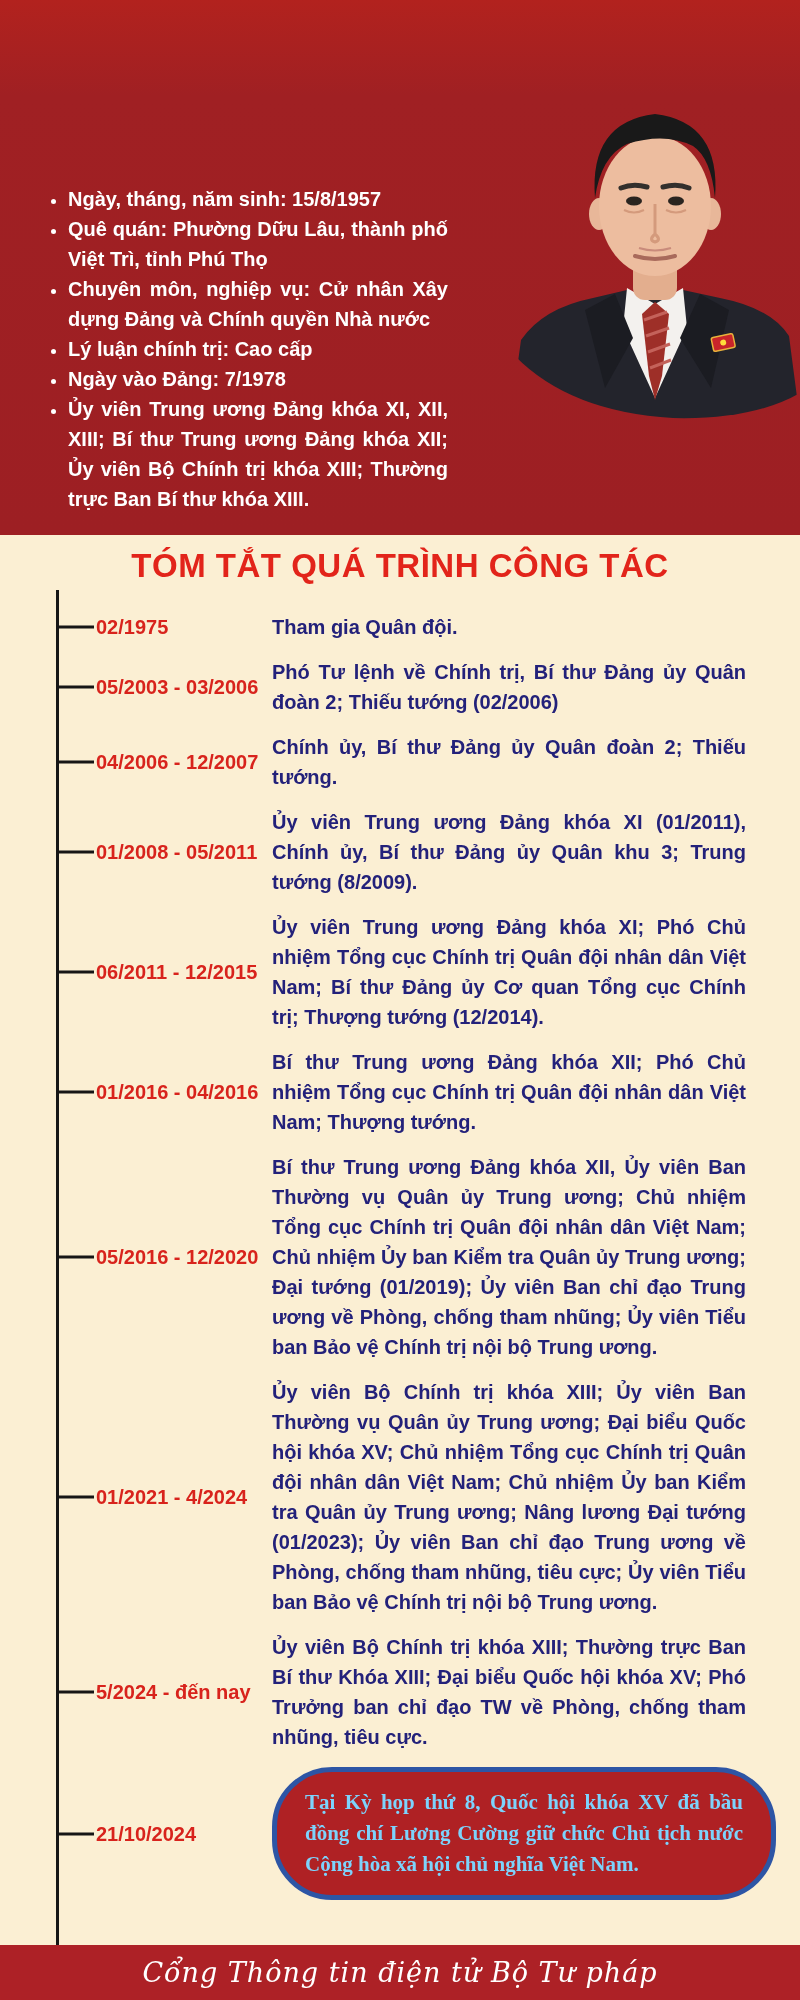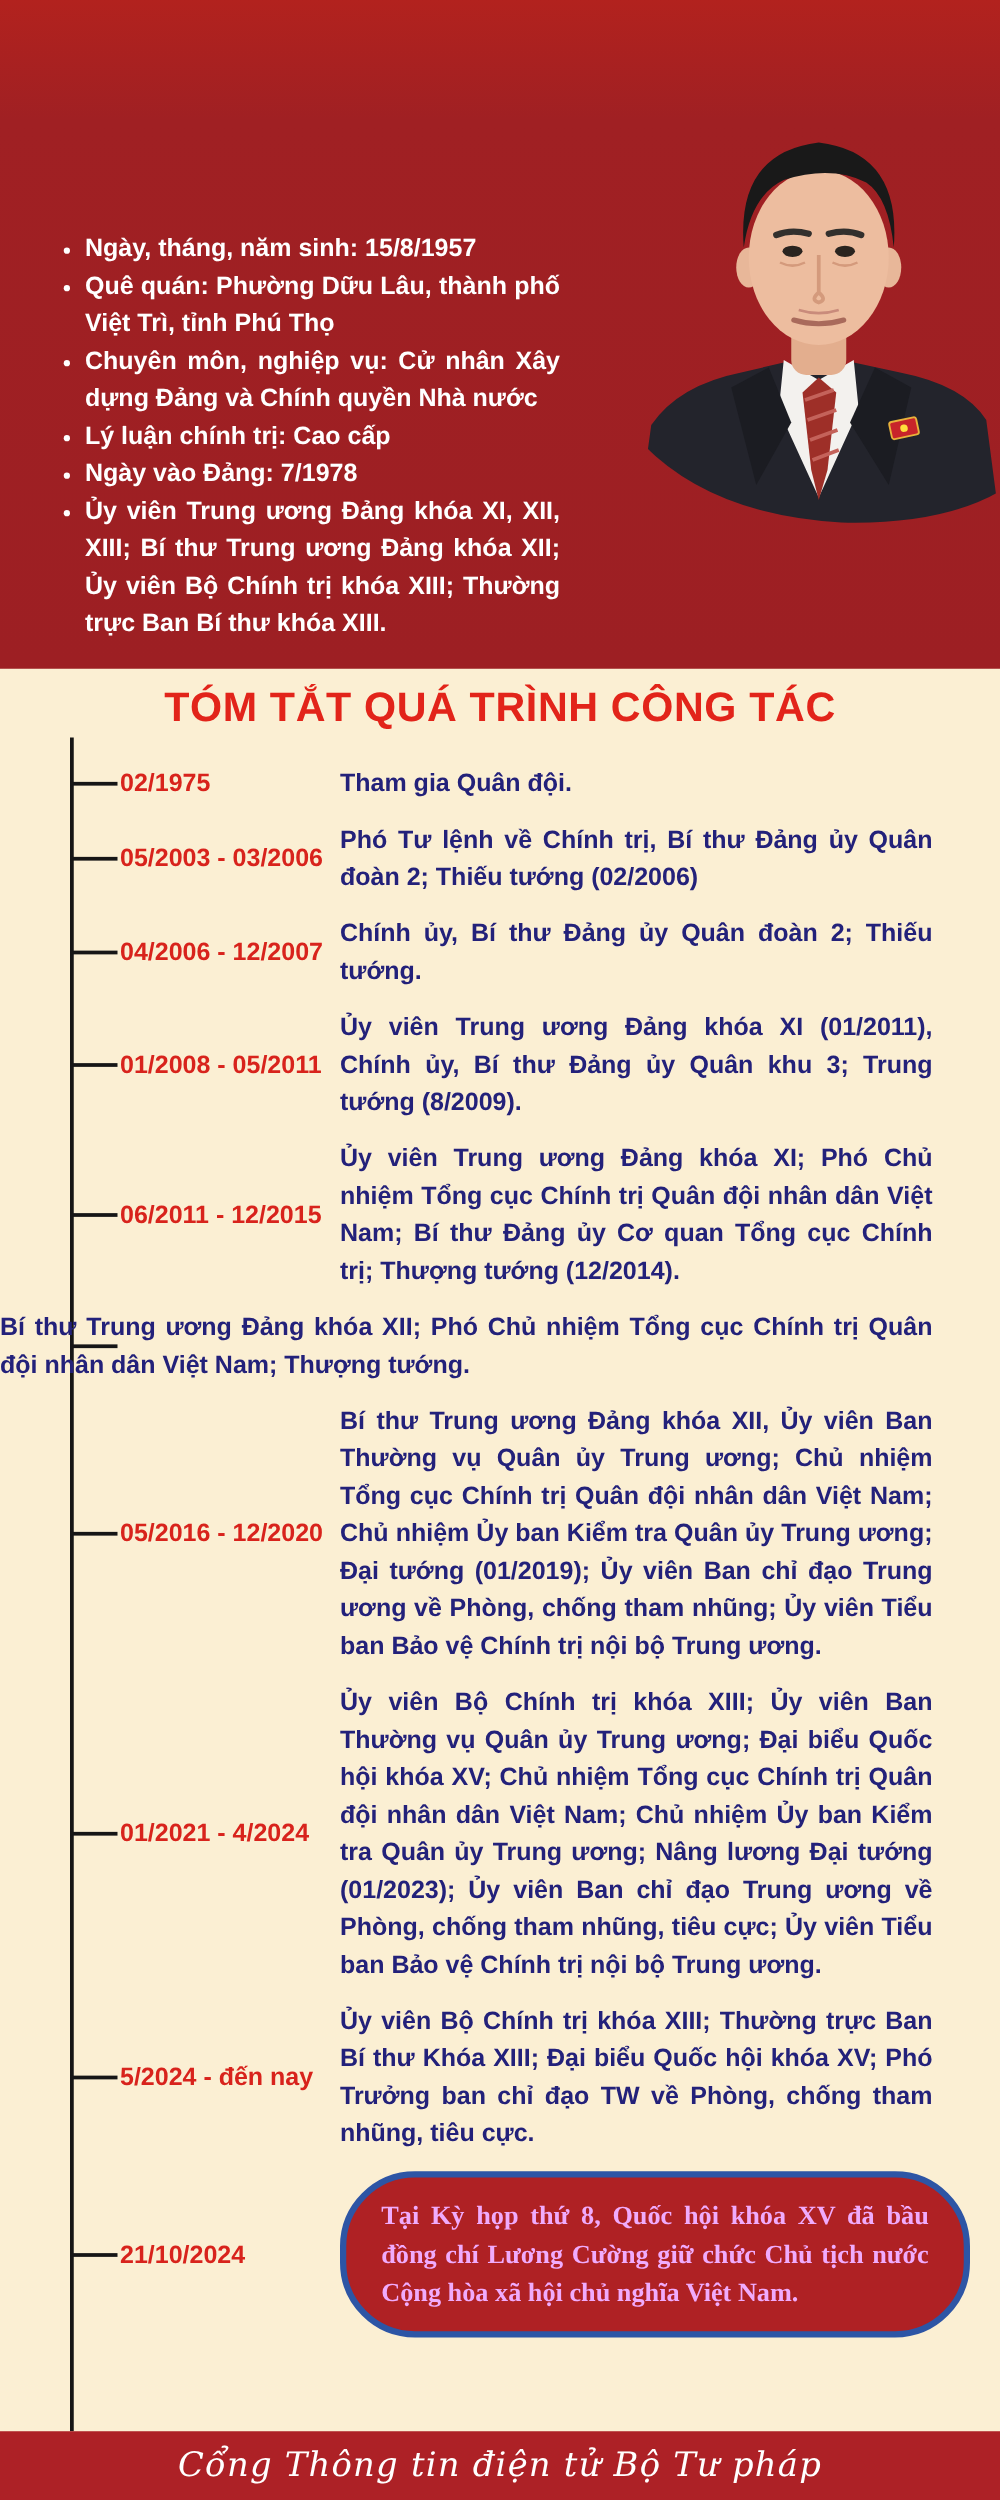--- a/index.html
+++ b/index.html
@@ -53,21 +53,21 @@
   }
   .entry-desc{
     flex:1;margin-right:54px;
     color:#23217A;font-weight:700;font-size:20px;line-height:30px;
     text-align:justify;
   }
   .entry--highlight .entry-desc{
     background:#AF2124;
     border:5px solid #2D55A5;
     border-radius:60px;
-    color:#f0abfc;
+    color:#7dd3fc;
     font-family:"Liberation Serif",serif;
     font-size:21px;line-height:31px;
     padding:15px 28px;
     margin-right:24px;
     text-align:justify;
   }
   
   .footer{
     position:absolute;left:0;bottom:0;width:800px;height:55px;background:#AD2126;
     display:flex;align-items:center;justify-content:center;
@@ -175,20 +175,21 @@
         <div class="entry-date">01/2008 - 05/2011</div>
         <div class="entry-desc">Ủy viên Trung ương Đảng khóa XI (01/2011), Chính ủy, Bí thư Đảng ủy Quân khu 3; Trung tướng (8/2009).</div>
       </div>
 
       <div class="entry">
         <div class="entry-date">06/2011 - 12/2015</div>
         <div class="entry-desc">Ủy viên Trung ương Đảng khóa XI; Phó Chủ nhiệm Tổng cục Chính trị Quân đội nhân dân Việt Nam; Bí thư Đảng ủy Cơ quan Tổng cục Chính trị; Thượng tướng (12/2014).</div>
       </div>
 
       <div class="entry">
+        <div class="entry-date">01/2016 - 04/2016</div>
         <div class="entry-desc">Bí thư Trung ương Đảng khóa XII; Phó Chủ nhiệm Tổng cục Chính trị Quân đội nhân dân Việt Nam; Thượng tướng.</div>
       </div>
 
       <div class="entry">
         <div class="entry-date">05/2016 - 12/2020</div>
         <div class="entry-desc">Bí thư Trung ương Đảng khóa XII, Ủy viên Ban Thường vụ Quân ủy Trung ương; Chủ nhiệm Tổng cục Chính trị Quân đội nhân dân Việt Nam; Chủ nhiệm Ủy ban Kiểm tra Quân ủy Trung ương; Đại tướng (01/2019); Ủy viên Ban chỉ đạo Trung ương về Phòng, chống tham nhũng; Ủy viên Tiểu ban Bảo vệ Chính trị nội bộ Trung ương.</div>
       </div>
 
       <div class="entry">
         <div class="entry-date">01/2021 - 4/2024</div>

